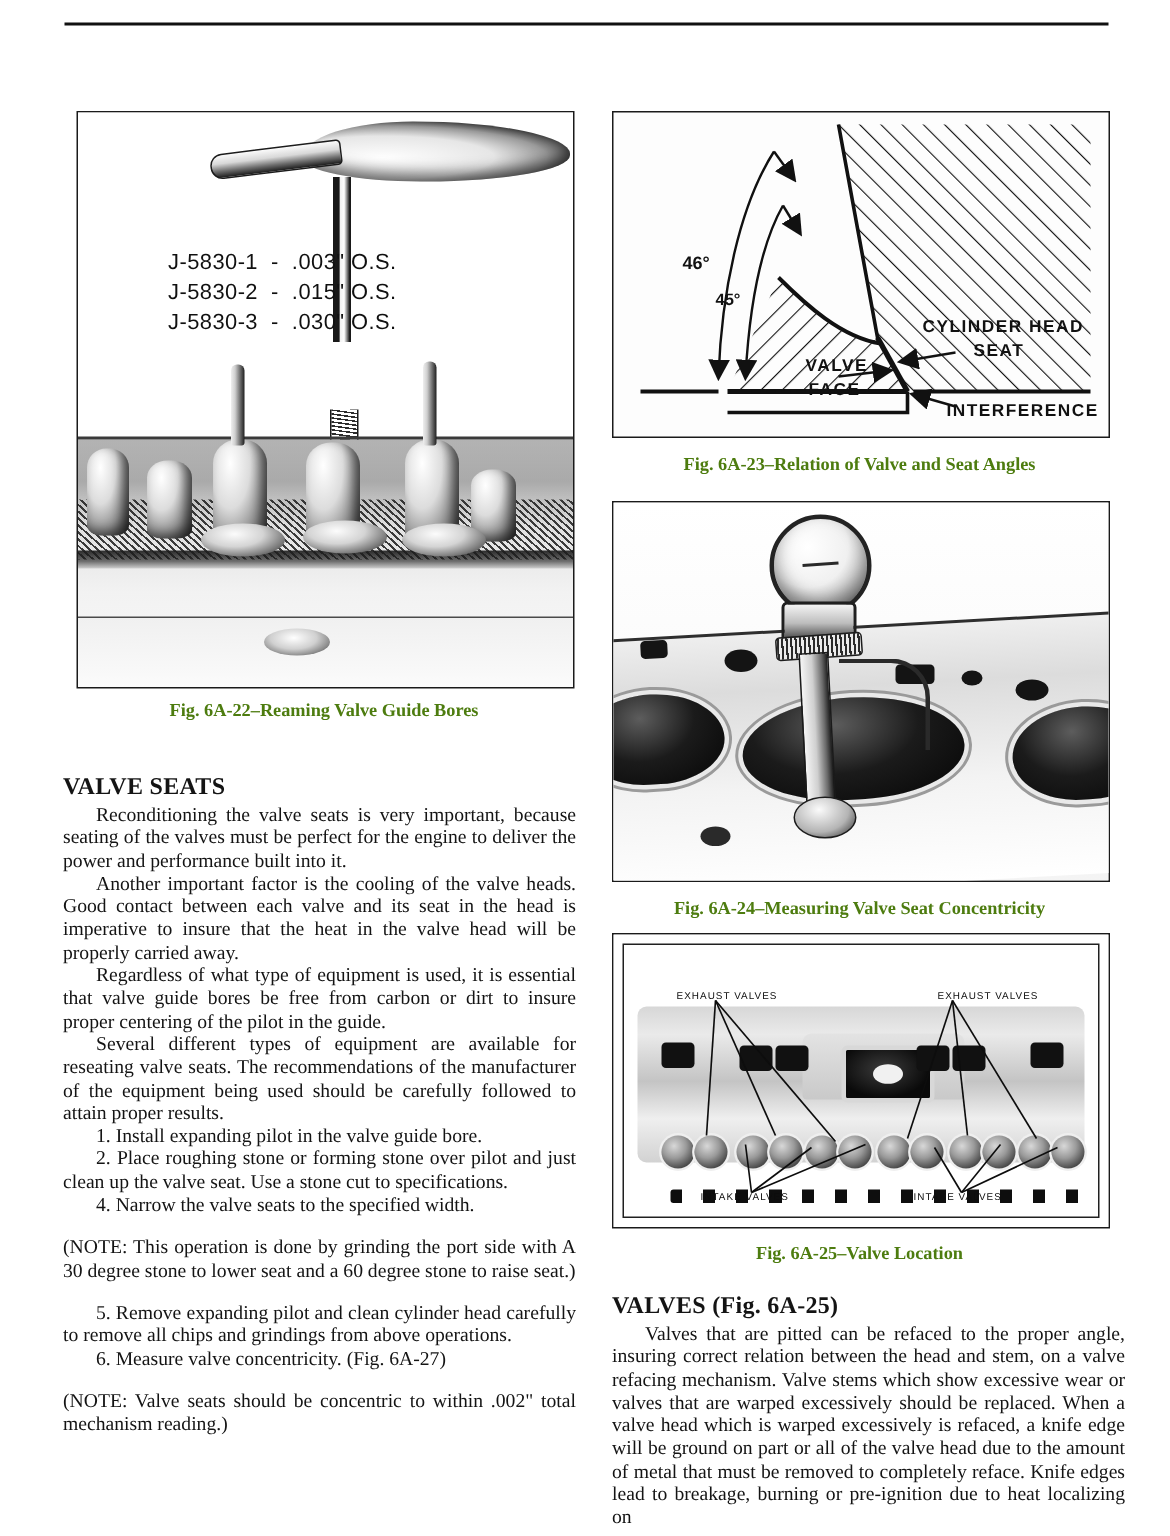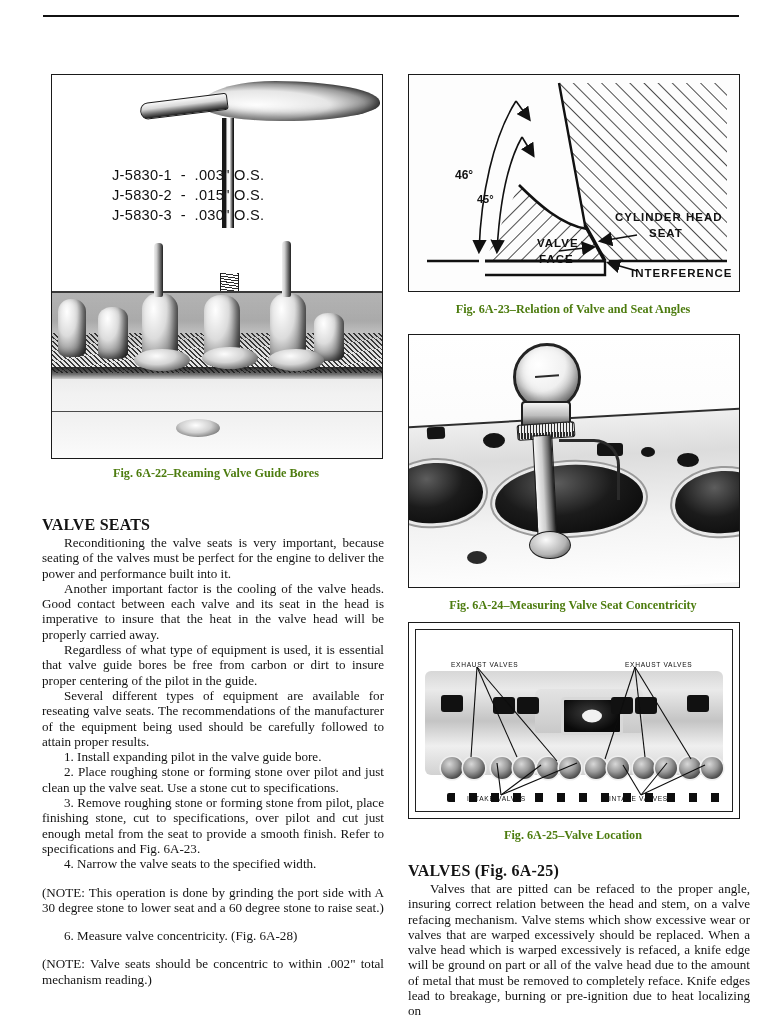--- a/index.html
+++ b/index.html
@@ -484,26 +484,26 @@
 <div class="fig-caption" id="cap-6a25">Fig. 6A-25–Valve Location</div>
 
 <div class="col" id="col-left">
   <div class="sec-head">VALVE SEATS</div>
   <p class="body">Reconditioning the valve seats is very important, because seating of the valves must be perfect for the engine to deliver the power and performance built into it.</p>
   <p class="body">Another important factor is the cooling of the valve heads. Good contact between each valve and its seat in the head is imperative to insure that the heat in the valve head will be properly carried away.</p>
   <p class="body">Regardless of what type of equipment is used, it is essential that valve guide bores be free from carbon or dirt to insure proper centering of the pilot in the guide.</p>
   <p class="body">Several different types of equipment are available for reseating valve seats. The recommendations of the manufacturer of the equipment being used should be carefully followed to attain proper results.</p>
   <p class="body">1. Install expanding pilot in the valve guide bore.</p>
   <p class="body">2. Place roughing stone or forming stone over pilot and just clean up the valve seat. Use a stone cut to specifications.</p>
-  <p class="body">3. Remove roughing stone or forming stone from pilot, place finishing stone, cut to specifications, over pilot and cut just enough metal from the seat to provide a smooth finish. Refer to specifications and Fig. 6A-23.</p>
   <p class="body">4. Narrow the valve seats to the specified width.</p>
   <div class="gap-m"></div>
   <p class="note">(NOTE: This operation is done by grinding the port side with A 30 degree stone to lower seat and a 60 degree stone to raise seat.)</p>
   <div class="gap-m"></div>
-  <p class="body">6. Measure valve concentricity. (Fig. 6A-28)</p>
+  <p class="body">5. Remove expanding pilot and clean cylinder head carefully to remove all chips and grindings from above operations.</p>
+  <p class="body">6. Measure valve concentricity. (Fig. 6A-27)</p>
   <div class="gap-m"></div>
   <p class="note">(NOTE: Valve seats should be concentric to within .002" total mechanism reading.)</p>
 </div>
 
 <div class="col" id="col-right">
   <div class="sec-head">VALVES (Fig. 6A-25)</div>
   <p class="body">Valves that are pitted can be refaced to the proper angle, insuring correct relation between the head and stem, on a valve refacing mechanism. Valve stems which show excessive wear or valves that are warped excessively should be replaced. When a valve head which is warped excessively is refaced, a knife edge will be ground on part or all of the valve head due to the amount of metal that must be removed to completely reface. Knife edges lead to breakage, burning or pre-ignition due to heat localizing on</p>
 </div>
 
 </body></html>

